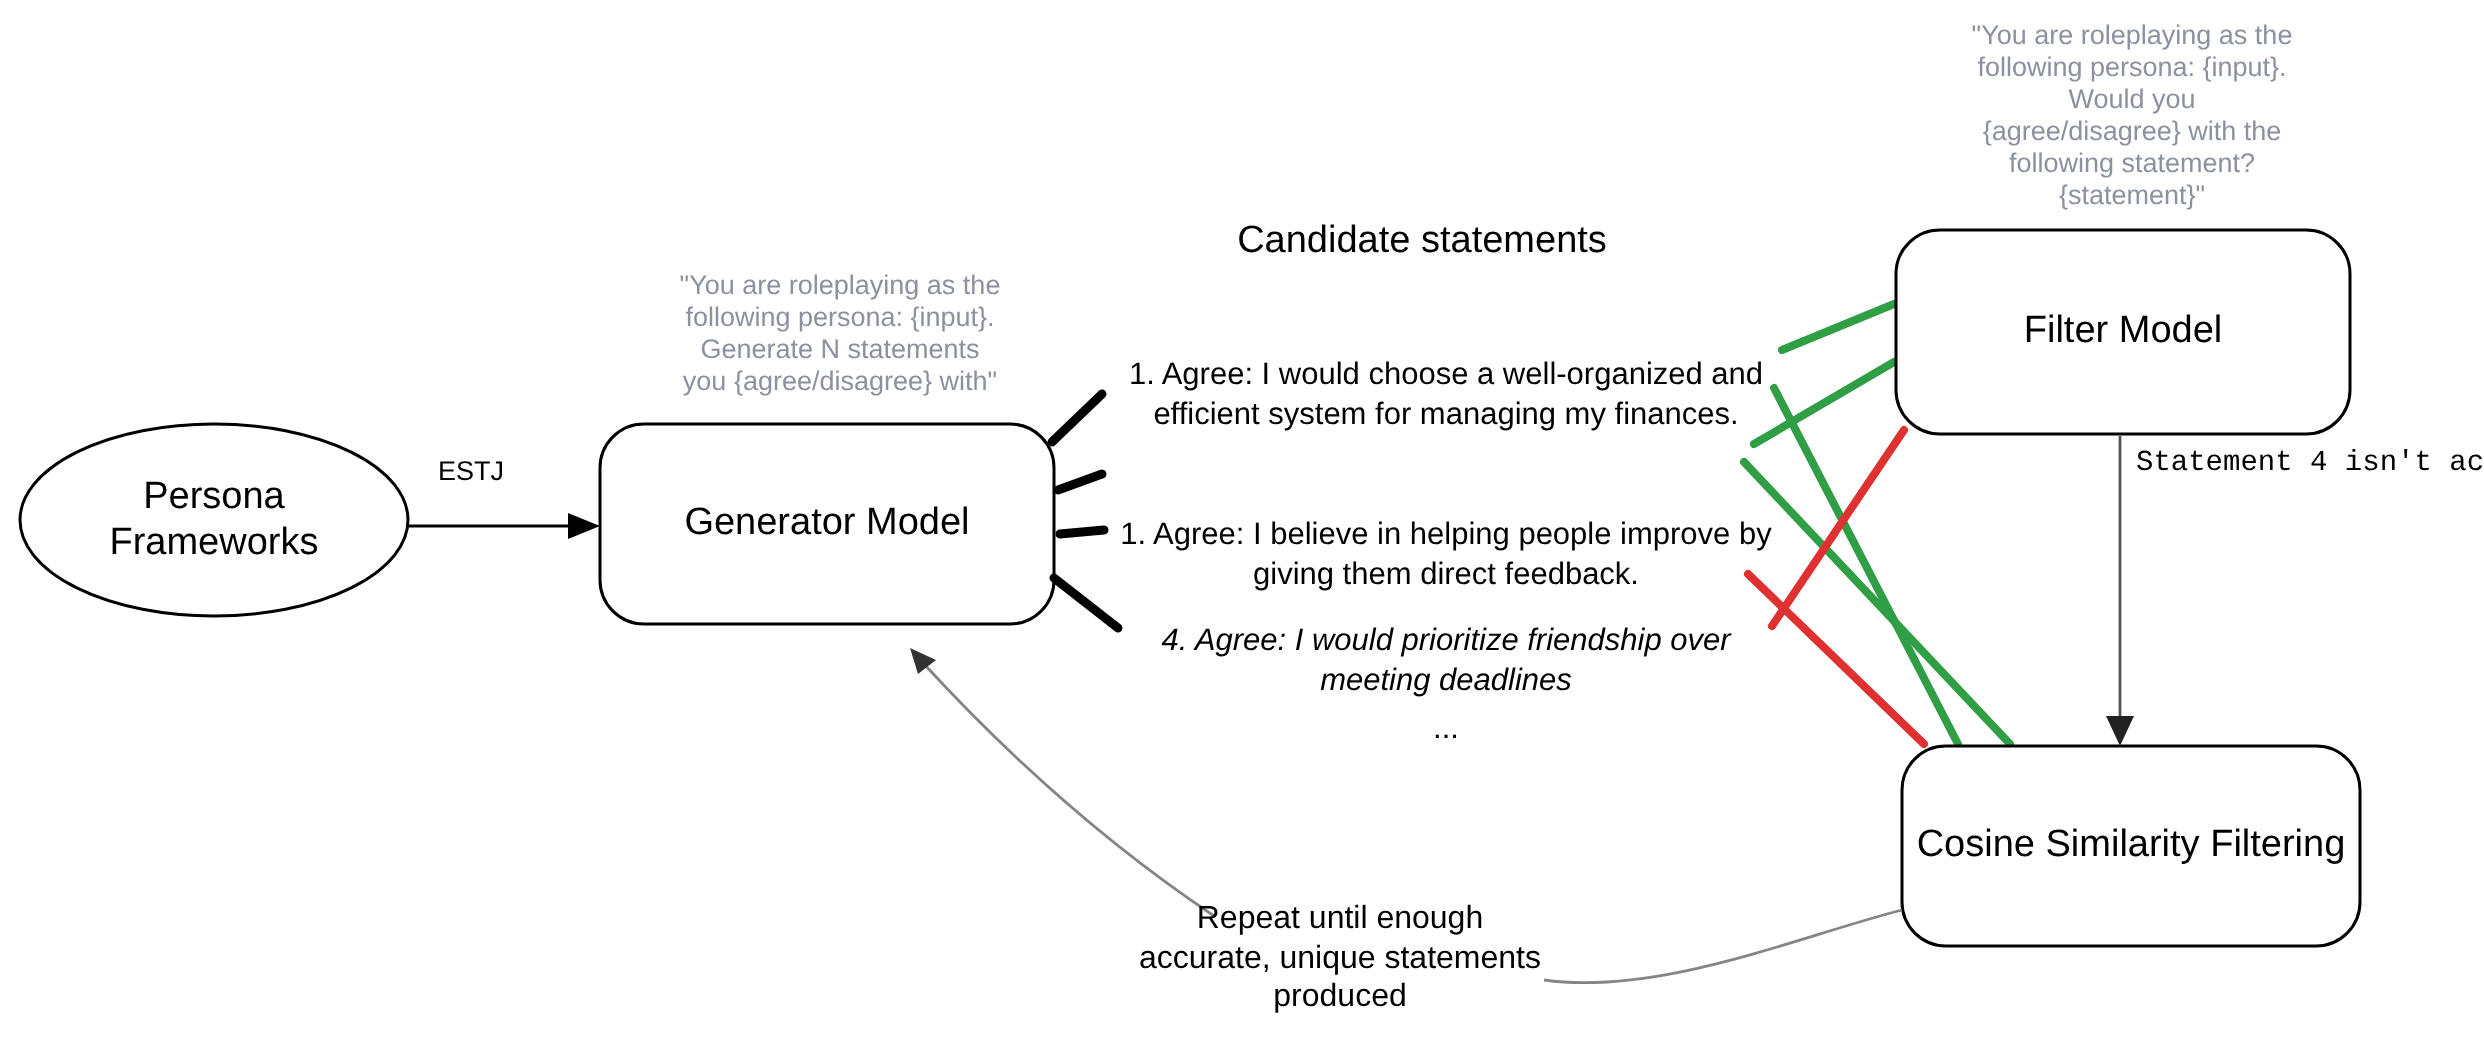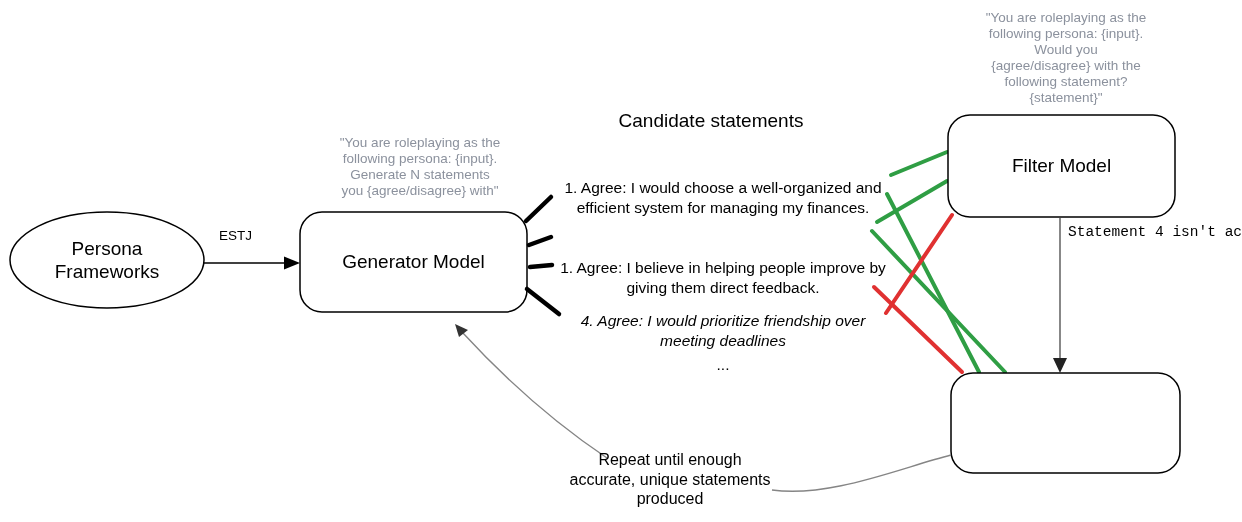--- a/index.html
+++ b/index.html
@@ -80,19 +80,20 @@
 following persona: {input}.
 Would you
 {agree/disagree} with the
 following statement?
 {statement}"</div>
 
   <div class="label node-label" style="left:948px; top:154px; width:227px;">Filter Model</div>
 
   <div class="label annot nowrap" style="left:1068px; top:224px;font-family:Liberation Mono, monospace;">Statement 4 isn't accurate</div>
 
+  <div class="label node-label" style="left:951px; top:411px; width:229px;">Cosine Similarity Filtering</div>
 
 
   <div class="label note" style="left:545px; top:450px; width:250px;">Repeat until enough
 accurate, unique statements
 produced</div>
 
 </div>
 
 </body></html>

